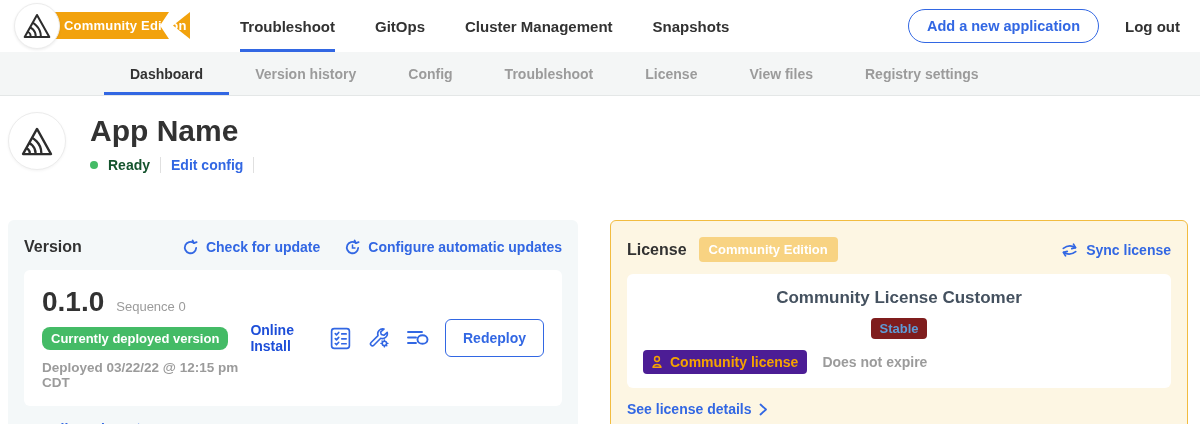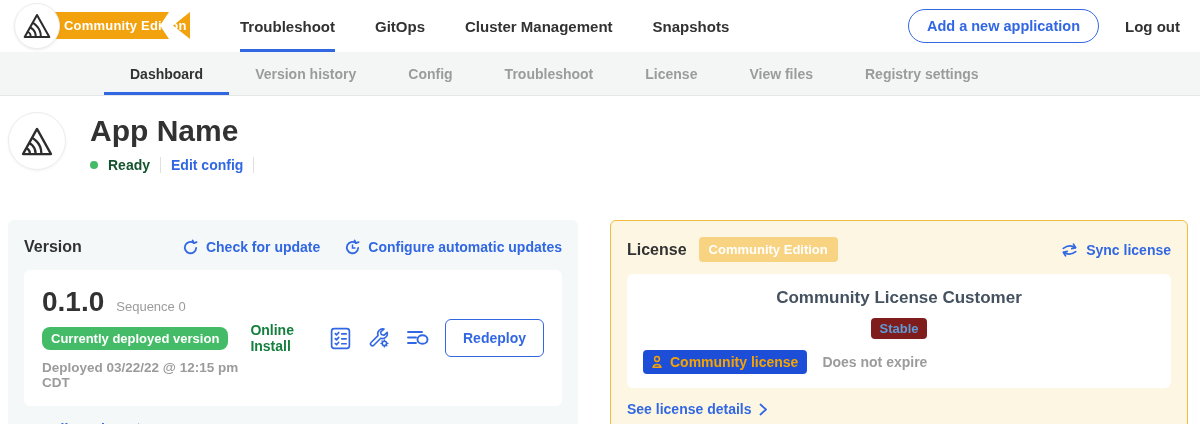--- a/index.html
+++ b/index.html
@@ -79,42 +79,42 @@
   .version-inner { margin-top:14px; padding:16px 18px; display:flex; }
   .ver-row1 { display:flex; align-items:baseline; gap:12px; }
   .ver-num { font-size:28px; font-weight:700; color:#323232; }
   .seq { font-size:13px; color:#9B9B9B; }
   .deployed-badge {
     margin-top:9px; width:max-content; background:#44BB66; color:#fff;
     font-size:13px; font-weight:700; padding:4px 9px; border-radius:8px;
   }
   .deployed-at { margin-top:10px; color:#9B9B9B; font-size:13.5px; font-weight:700; }
   .ver-right { margin-left:auto; display:flex; align-items:center; gap:15px; color:#3267E3; }
-  .install-type { color:#15803d; font-weight:700; font-size:14px; margin-right:3px; }
+  .install-type { color:#1d4ed8; font-weight:700; font-size:14px; margin-right:3px; }
   .icon-btn { color:#3267E3; cursor:pointer; display:flex; }
   .redeploy-btn {
     border:1px solid #3267E3; background:#fff; color:#3267E3;
     font-family:inherit; font-size:14px; font-weight:700;
     padding:10px 17px; border-radius:6px; cursor:pointer;
   }
   .see-link { margin-top:15px; }
 
   .license-card { width:578px; background:#FDF6E3; border:1px solid #F2BC40; border-radius:6px; padding:16px; }
   .edition-badge {
     margin-left:12px; background:#F8D382; color:#fff; font-size:13px; font-weight:700;
     padding:5px 10px; border-radius:4px;
   }
   .license-inner { margin-top:12px; padding:14px 16px; }
   .lic-row1 { display:flex; align-items:center; gap:10px;flex-direction:column; }
   .customer-name { font-size:17px; font-weight:700; color:#44515F; }
   .stable-badge { background:#7f1d1d; color:#5E9BD6; font-size:13px; font-weight:700; padding:3px 8px; border-radius:4px; }
   .lic-row2 { margin-top:11px; display:flex; align-items:center; gap:15px; }
   .type-badge {
     display:flex; align-items:center; gap:6px;
-    background:#1d4ed8; color:#F5A300; font-size:14px; font-weight:700;
+    background:#4c1d95; color:#F5A300; font-size:14px; font-weight:700;
     padding:4px 9px 4px 7px; border-radius:4px;
   }
   .expiry { color:#9B9B9B; font-size:14px; font-weight:700; }
 </style>
 </head>
 <body>
 
 <svg width="0" height="0" style="position:absolute">
   <defs>
     <clipPath id="triclip">

